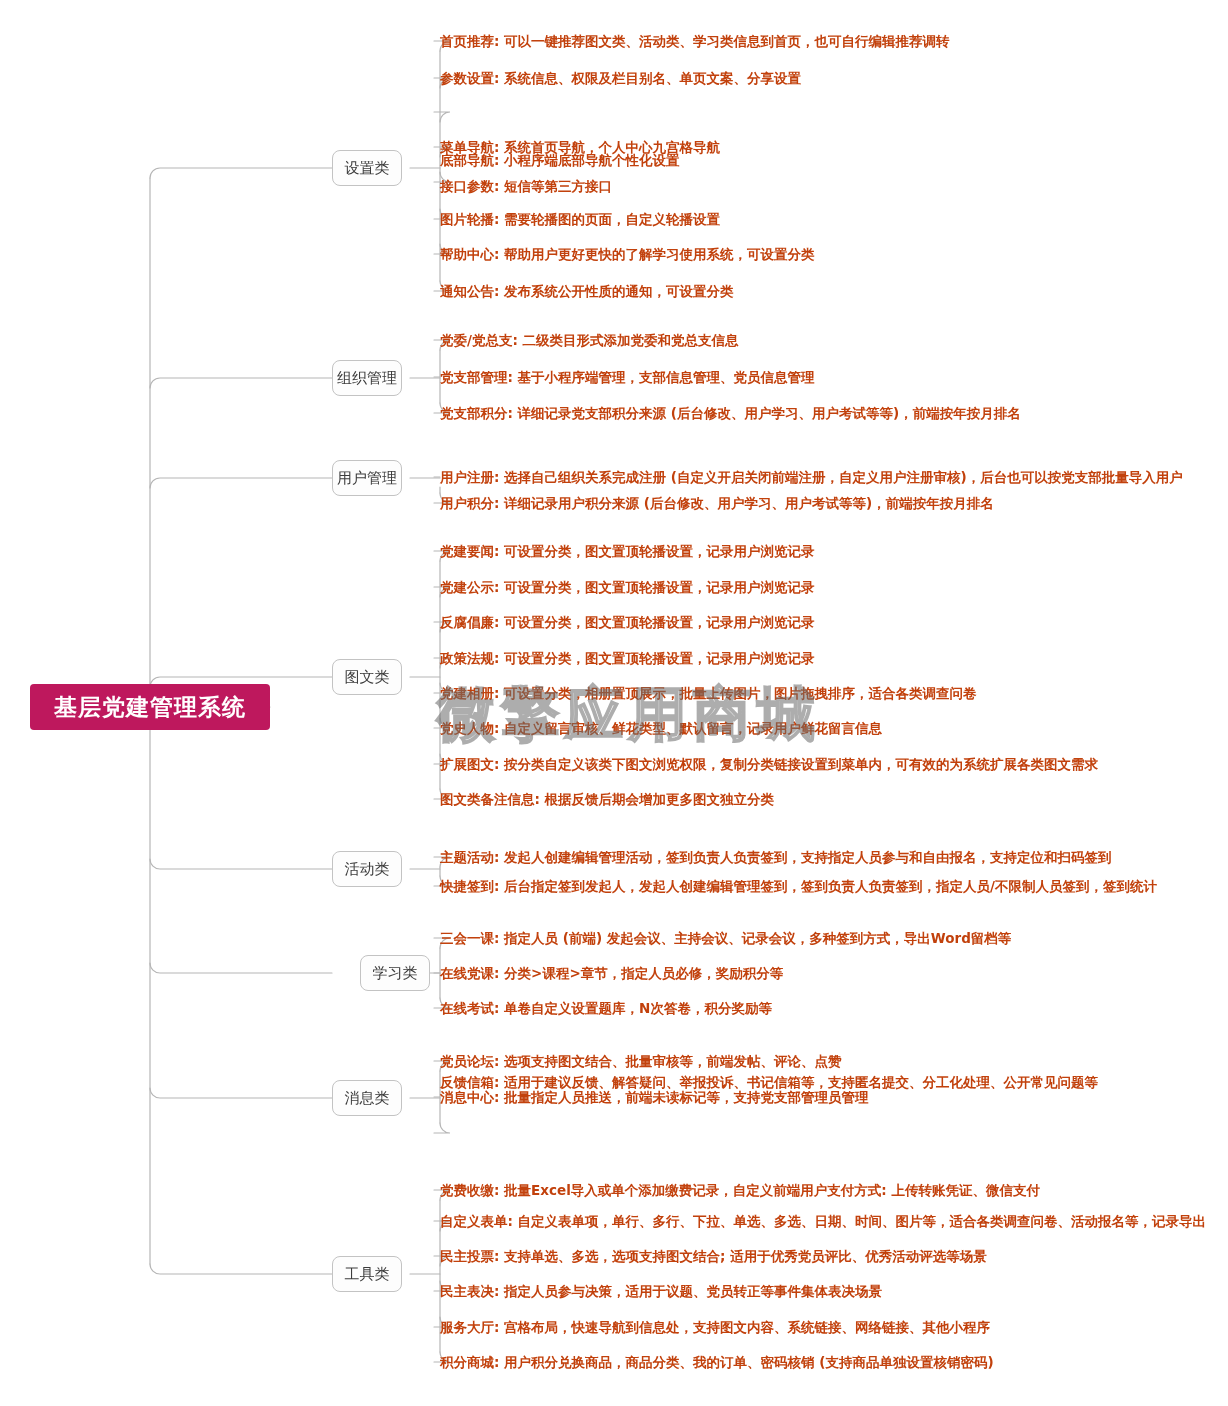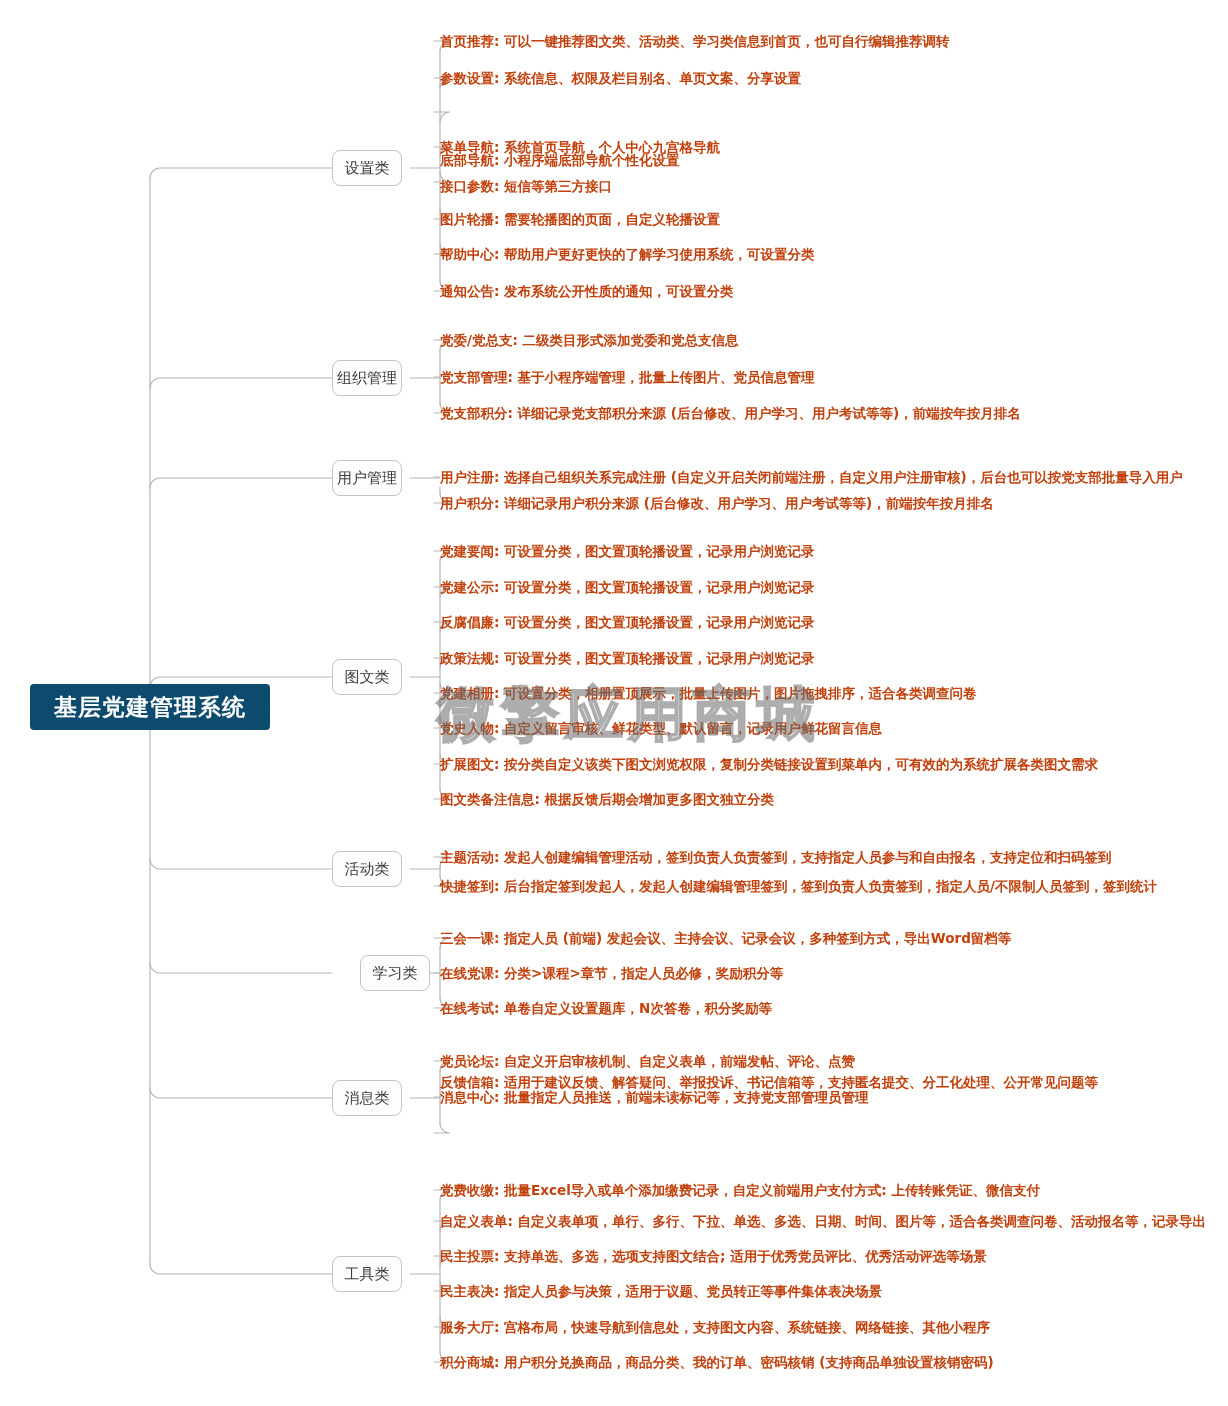--- a/index.html
+++ b/index.html
@@ -12,21 +12,21 @@
     position:relative;
   }
   #mindmap { position:relative; width:1228px; height:1406px; }
   #edges { position:absolute; left:0; top:0; width:1228px; height:1406px; }
 
   
   .root-node{
     position:absolute;
     left:30px; top:684px;
     width:240px; height:46px;
-    background:#0c4a6e;
+    background:#be185d;
     border-radius:4px;
     display:flex; align-items:center; justify-content:center;
     color:#ffffff;
     font-size:23px;
     font-weight:bold;
     letter-spacing:1px;
     white-space:nowrap;
     z-index:6;
   }
 
@@ -176,38 +176,38 @@
   <div id="leaf-layer">
       <div class="leaf" style="top: 41px;"><span class="desc">首页推荐: 可以一键推荐图文类、活动类、学习类信息到首页，也可自行编辑推荐调转</span></div>
       <div class="leaf" style="top: 78px;"><span class="desc">参数设置: 系统信息、权限及栏目别名、单页文案、分享设置</span></div>
       <div class="leaf" style="top: 112px; margin-top: 48px;"><span class="desc">底部导航: 小程序端底部导航个性化设置</span></div>
       <div class="leaf" style="top: 147px;"><span class="desc">菜单导航: 系统首页导航，个人中心九宫格导航</span></div>
       <div class="leaf" style="top: 186px;"><span class="desc">接口参数: 短信等第三方接口</span></div>
       <div class="leaf" style="top: 219px;"><span class="desc">图片轮播: 需要轮播图的页面，自定义轮播设置</span></div>
       <div class="leaf" style="top: 254px;"><span class="desc">帮助中心: 帮助用户更好更快的了解学习使用系统，可设置分类</span></div>
       <div class="leaf" style="top: 291px;"><span class="desc">通知公告: 发布系统公开性质的通知，可设置分类</span></div>
       <div class="leaf" style="top: 340px;"><span class="desc">党委/党总支: 二级类目形式添加党委和党总支信息</span></div>
-      <div class="leaf" style="top: 377px;"><span class="desc">党支部管理: 基于小程序端管理，批量上传图片、党员信息管理</span></div>
+      <div class="leaf" style="top: 377px;"><span class="desc">党支部管理: 基于小程序端管理，支部信息管理、党员信息管理</span></div>
       <div class="leaf" style="top: 413px;"><span class="desc">党支部积分: 详细记录党支部积分来源 (后台修改、用户学习、用户考试等等)，前端按年按月排名</span></div>
       <div class="leaf" style="top: 477px;"><span class="desc">用户注册: 选择自己组织关系完成注册 (自定义开启关闭前端注册，自定义用户注册审核)，后台也可以按党支部批量导入用户</span></div>
       <div class="leaf" style="top: 503px;"><span class="desc">用户积分: 详细记录用户积分来源 (后台修改、用户学习、用户考试等等)，前端按年按月排名</span></div>
       <div class="leaf" style="top: 551px;"><span class="desc">党建要闻: 可设置分类，图文置顶轮播设置，记录用户浏览记录</span></div>
       <div class="leaf" style="top: 587px;"><span class="desc">党建公示: 可设置分类，图文置顶轮播设置，记录用户浏览记录</span></div>
       <div class="leaf" style="top: 622px;"><span class="desc">反腐倡廉: 可设置分类，图文置顶轮播设置，记录用户浏览记录</span></div>
       <div class="leaf" style="top: 658px;"><span class="desc">政策法规: 可设置分类，图文置顶轮播设置，记录用户浏览记录</span></div>
       <div class="leaf" style="top: 693px;"><span class="desc">党建相册: 可设置分类，相册置顶展示，批量上传图片，图片拖拽排序，适合各类调查问卷</span></div>
       <div class="leaf" style="top: 728px;"><span class="desc">党史人物: 自定义留言审核、鲜花类型、默认留言，记录用户鲜花留言信息</span></div>
       <div class="leaf" style="top: 764px;"><span class="desc">扩展图文: 按分类自定义该类下图文浏览权限，复制分类链接设置到菜单内，可有效的为系统扩展各类图文需求</span></div>
       <div class="leaf" style="top: 799px;"><span class="desc">图文类备注信息: 根据反馈后期会增加更多图文独立分类</span></div>
       <div class="leaf" style="top: 857px;"><span class="desc">主题活动: 发起人创建编辑管理活动，签到负责人负责签到，支持指定人员参与和自由报名，支持定位和扫码签到</span></div>
       <div class="leaf" style="top: 886px;"><span class="desc">快捷签到: 后台指定签到发起人，发起人创建编辑管理签到，签到负责人负责签到，指定人员/不限制人员签到，签到统计</span></div>
       <div class="leaf" style="top: 938px;"><span class="desc">三会一课: 指定人员 (前端) 发起会议、主持会议、记录会议，多种签到方式，导出Word留档等</span></div>
       <div class="leaf" style="top: 973px;"><span class="desc">在线党课: 分类&gt;课程&gt;章节，指定人员必修，奖励积分等</span></div>
       <div class="leaf" style="top: 1008px;"><span class="desc">在线考试: 单卷自定义设置题库，N次答卷，积分奖励等</span></div>
-      <div class="leaf" style="top: 1061px;"><span class="desc">党员论坛: 自定义开启审核机制、自定义表单，前端发帖、评论、点赞</span></div>
+      <div class="leaf" style="top: 1061px;"><span class="desc">党员论坛: 选项支持图文结合、批量审核等，前端发帖、评论、点赞</span></div>
       <div class="leaf" style="top: 1097px;"><span class="desc">消息中心: 批量指定人员推送，前端未读标记等，支持党支部管理员管理</span></div>
       <div class="leaf" style="top: 1082px;"><span class="desc">反馈信箱: 适用于建议反馈、解答疑问、举报投诉、书记信箱等，支持匿名提交、分工化处理、公开常见问题等</span></div>
       <div class="leaf" style="top: 1190px;"><span class="desc">党费收缴: 批量Excel导入或单个添加缴费记录，自定义前端用户支付方式: 上传转账凭证、微信支付</span></div>
       <div class="leaf" style="top: 1221px;"><span class="desc">自定义表单: 自定义表单项，单行、多行、下拉、单选、多选、日期、时间、图片等，适合各类调查问卷、活动报名等，记录导出</span></div>
       <div class="leaf" style="top: 1256px;"><span class="desc">民主投票: 支持单选、多选，选项支持图文结合; 适用于优秀党员评比、优秀活动评选等场景</span></div>
       <div class="leaf" style="top: 1291px;"><span class="desc">民主表决: 指定人员参与决策，适用于议题、党员转正等事件集体表决场景</span></div>
       <div class="leaf" style="top: 1327px;"><span class="desc">服务大厅: 宫格布局，快速导航到信息处，支持图文内容、系统链接、网络链接、其他小程序</span></div>
       <div class="leaf" style="top: 1362px;"><span class="desc">积分商城: 用户积分兑换商品，商品分类、我的订单、密码核销 (支持商品单独设置核销密码)</span></div>
     </div>
 </div>

